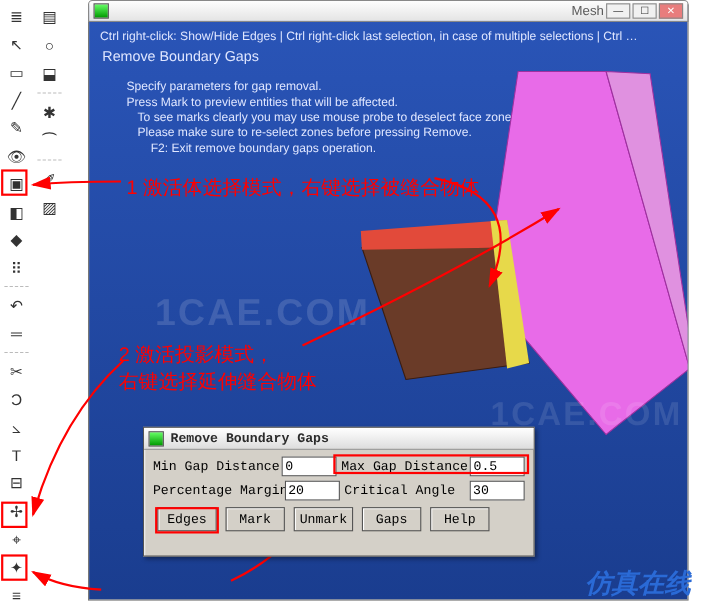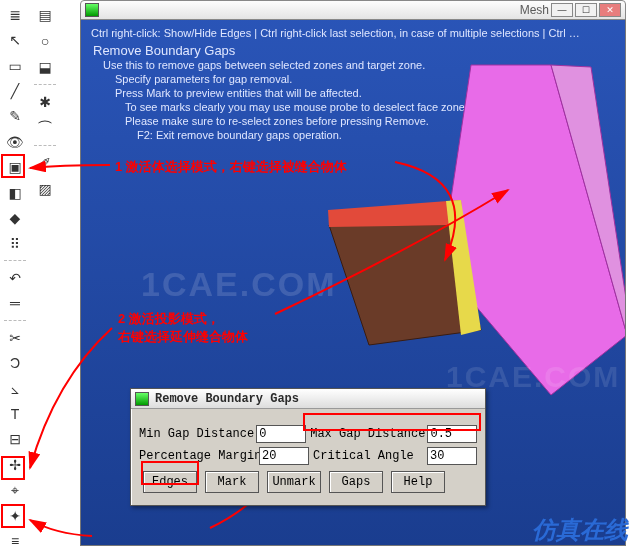--- a/index.html
+++ b/index.html
@@ -70,22 +70,22 @@
   .titlebar .close-btn { background: #e87d7d; color: #fff; }
   .hint-text {
     position: absolute;
     color: #dfe6ff;
     font-size: 11px;
     white-space: nowrap;
   }
   .annotation {
     position: absolute;
     color: #ff0000;
-    font-weight: bold;
-    font-size: 13px;
+    font-weight: normal;
+    font-size: 18px;
     line-height: 1.4;
     z-index: 6;
   }
   .prism {
     position: absolute;
   }
   .watermark {
     position: absolute;
     font-family: "Arial Black", sans-serif;
     font-weight: 900;
@@ -127,21 +127,21 @@
     border-bottom: 1px solid #999;
     display: flex; align-items: center;
     padding: 0 4px;
     font-family: "Courier New", monospace;
     font-size: 12px;
     color: #2b2b2b;
     font-weight: bold;
   }
   .dlg-title .app-icon { width: 14px; height: 14px; background: linear-gradient(#6f6,#090); border:1px solid #555; margin-right:6px; }
   .dlg-body {
-    padding: 16px 8px 4px 8px;
+    padding: 6px 8px 4px 8px;
     font-family: "Courier New", monospace;
     font-size: 12px;
   }
   .dlg-row { display: flex; align-items: center; margin-bottom: 4px; }
   .dlg-label { white-space: nowrap; margin-right: 2px; }
   .dlg-input {
     height: 18px;
     border: 1px solid #555;
     background: #fff;
     font-family: "Courier New", monospace;
@@ -212,21 +212,20 @@
   <div class="title">Mesh</div>
   <div class="win-btn">—</div>
   <div class="win-btn">☐</div>
   <div class="win-btn close-btn">✕</div>
 </div>
 
 <div class="viewport">
 
   <div class="hint-text" style="left:10px; top:22px;">Ctrl right-click: Show/Hide Edges | Ctrl right-click last selection, in case of multiple selections | Ctrl …</div>
   <div class="hint-text" style="left:12px; top:38px; font-size:13px;">Remove Boundary Gaps</div>
-  <div class="hint-text" style="left:22px; top:54px;">Use this to remove gaps between selected zones and target zone.</div>
   <div class="hint-text" style="left:34px; top:82px;">Press Mark to preview entities that will be affected.</div>
   <div class="hint-text" style="left:34px; top:68px;">Specify parameters for gap removal.</div>
   <div class="hint-text" style="left:44px; top:96px;">To see marks clearly you may use mouse probe to deselect face zones.</div>
   <div class="hint-text" style="left:44px; top:110px;">Please make sure to re-select zones before pressing Remove.</div>
   <div class="hint-text" style="left:22px; top:124px;margin-left:34px;">F2: Exit remove boundary gaps operation.</div>
 
   <svg class="prism" style="left:0; top:0; width:546px; height:542px;">
 
     <polygon points="390,60 470,60 546,330 470,390 360,260" fill="#e86be8" stroke="#a030a0"></polygon>
     <polygon points="470,60 510,62 546,300 546,330" fill="#e091e0" stroke="#a030a0"></polygon>
@@ -236,21 +235,21 @@
     <polygon points="247,205 380,195 382,220 248,222" fill="#e24a3a"></polygon>
 
     <polygon points="365,196 380,195 400,325 380,330" fill="#e7d94a"></polygon>
   </svg>
 
   <div class="watermark wm-mid">1CAE.COM</div>
   <div class="watermark wm-br">1CAE.COM</div>
 </div>
 
 <div class="annotation" style="left:115px; top:158px;">1 激活体选择模式，右键选择被缝合物体</div>
-<div class="annotation" style="left:118px; top:310px;">
+<div class="annotation" style="left:108px; top:310px;">
   <span>2 激活投影模式，</span><br>
   <span>右键选择延伸缝合物体</span>
 </div>
 <div class="annotation" style="left:95px; top:552px;">3 激活缝合工具，移除间隙</div>
 
 <div class="dialog">
   <div class="dlg-title">
     <div class="app-icon"></div>
     <span>Remove Boundary Gaps</span>
   </div>

